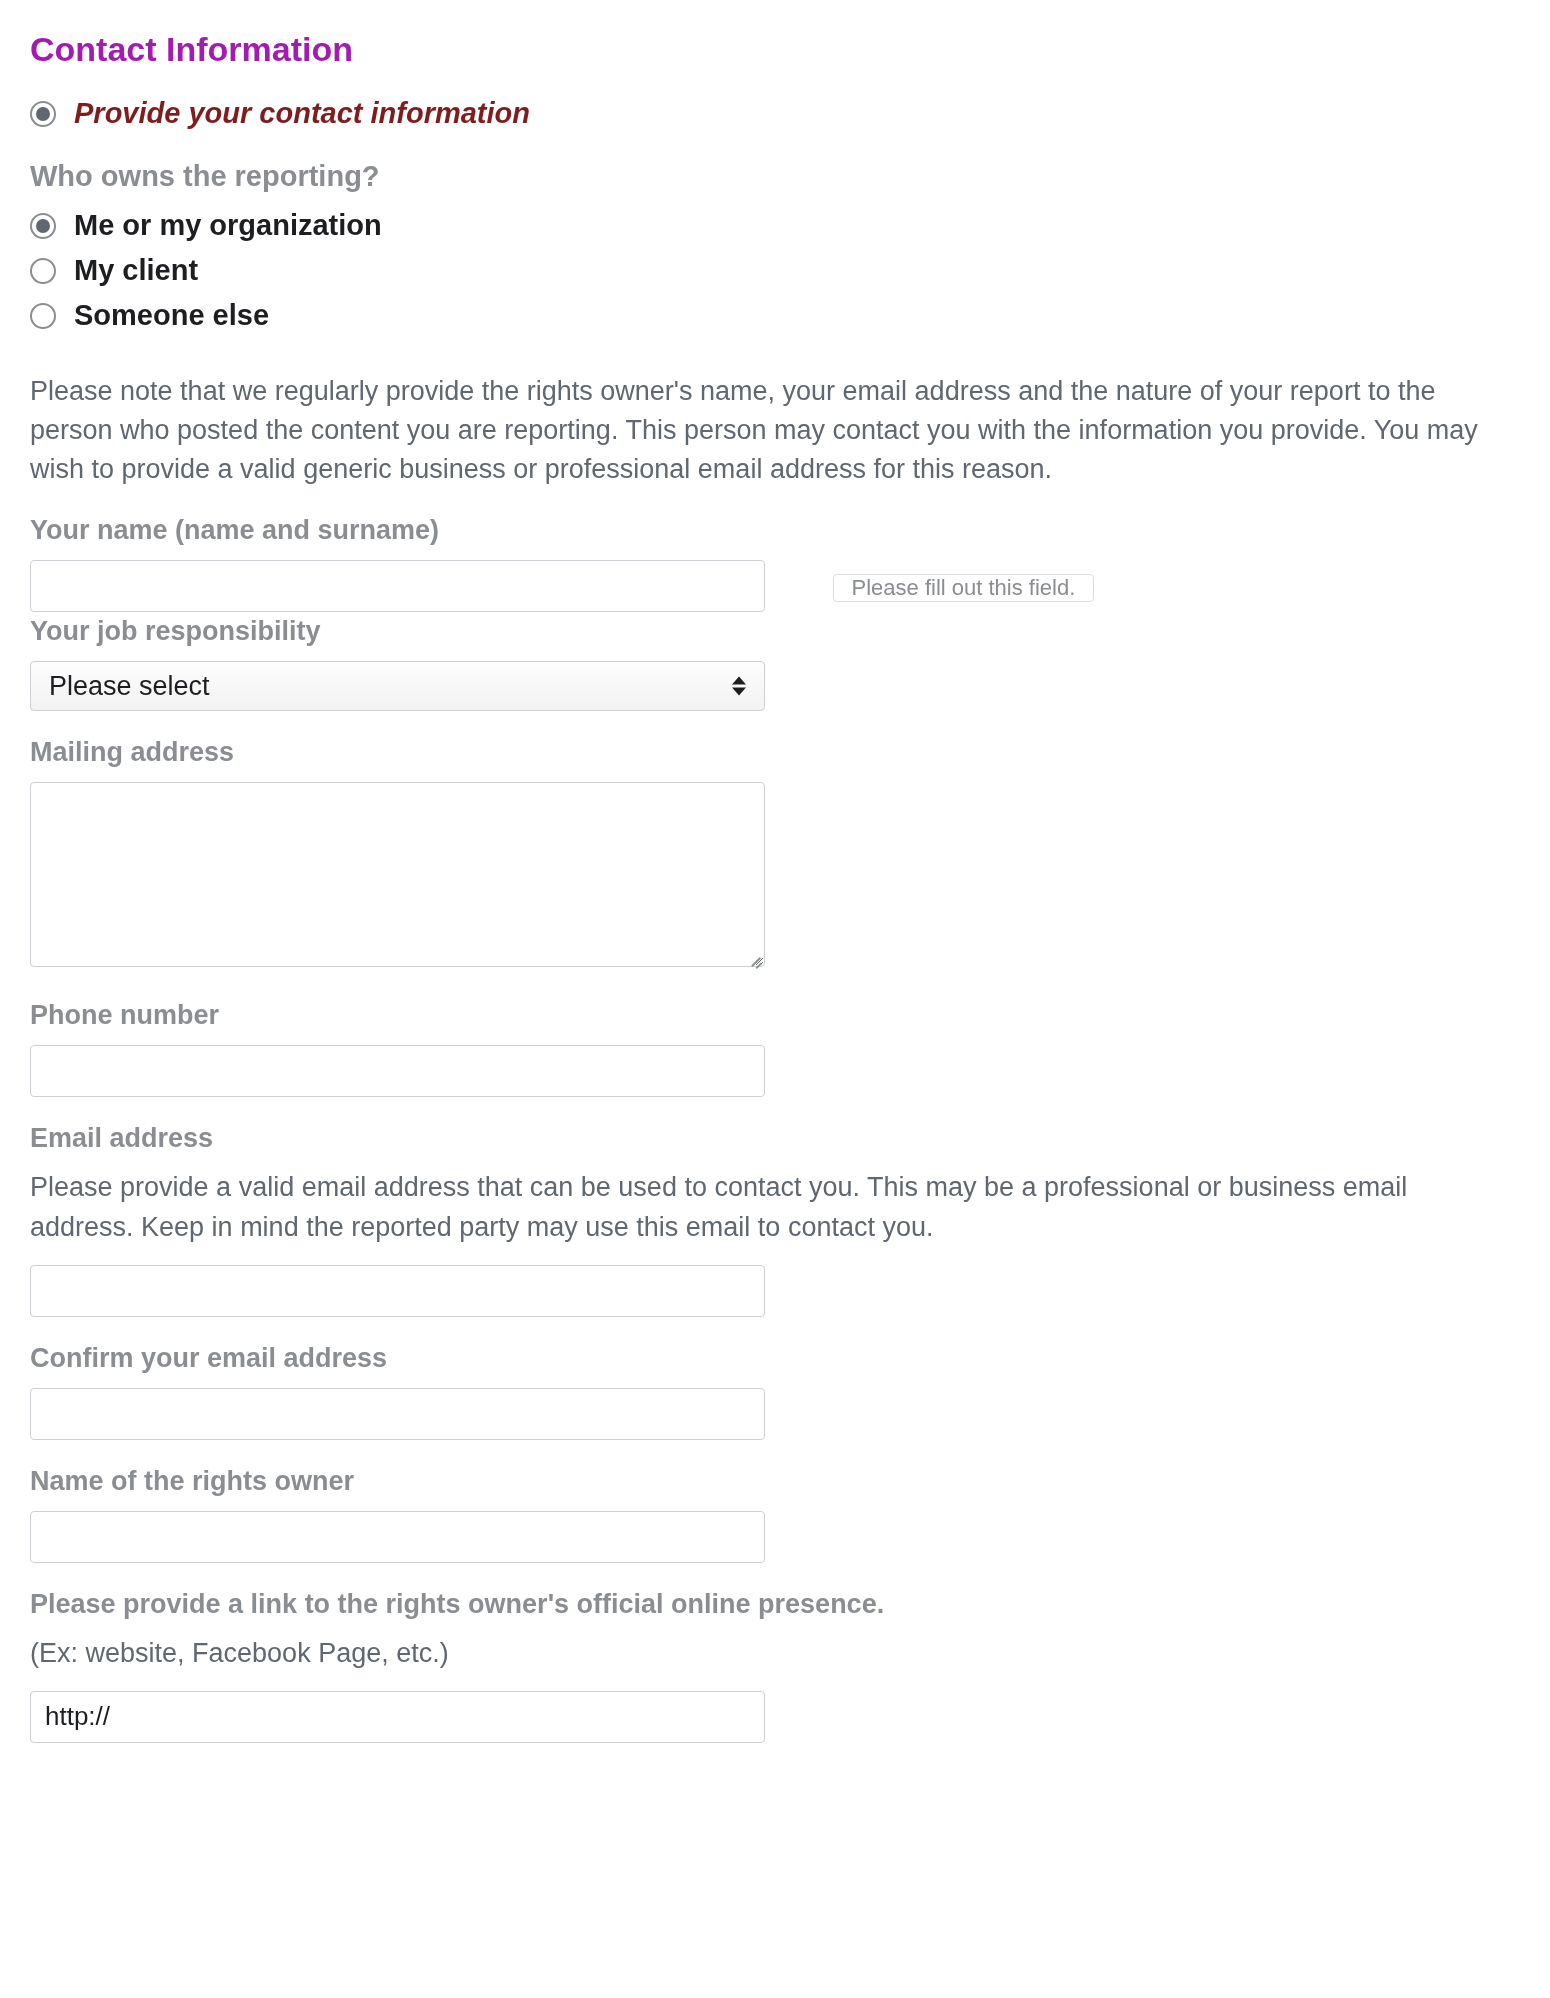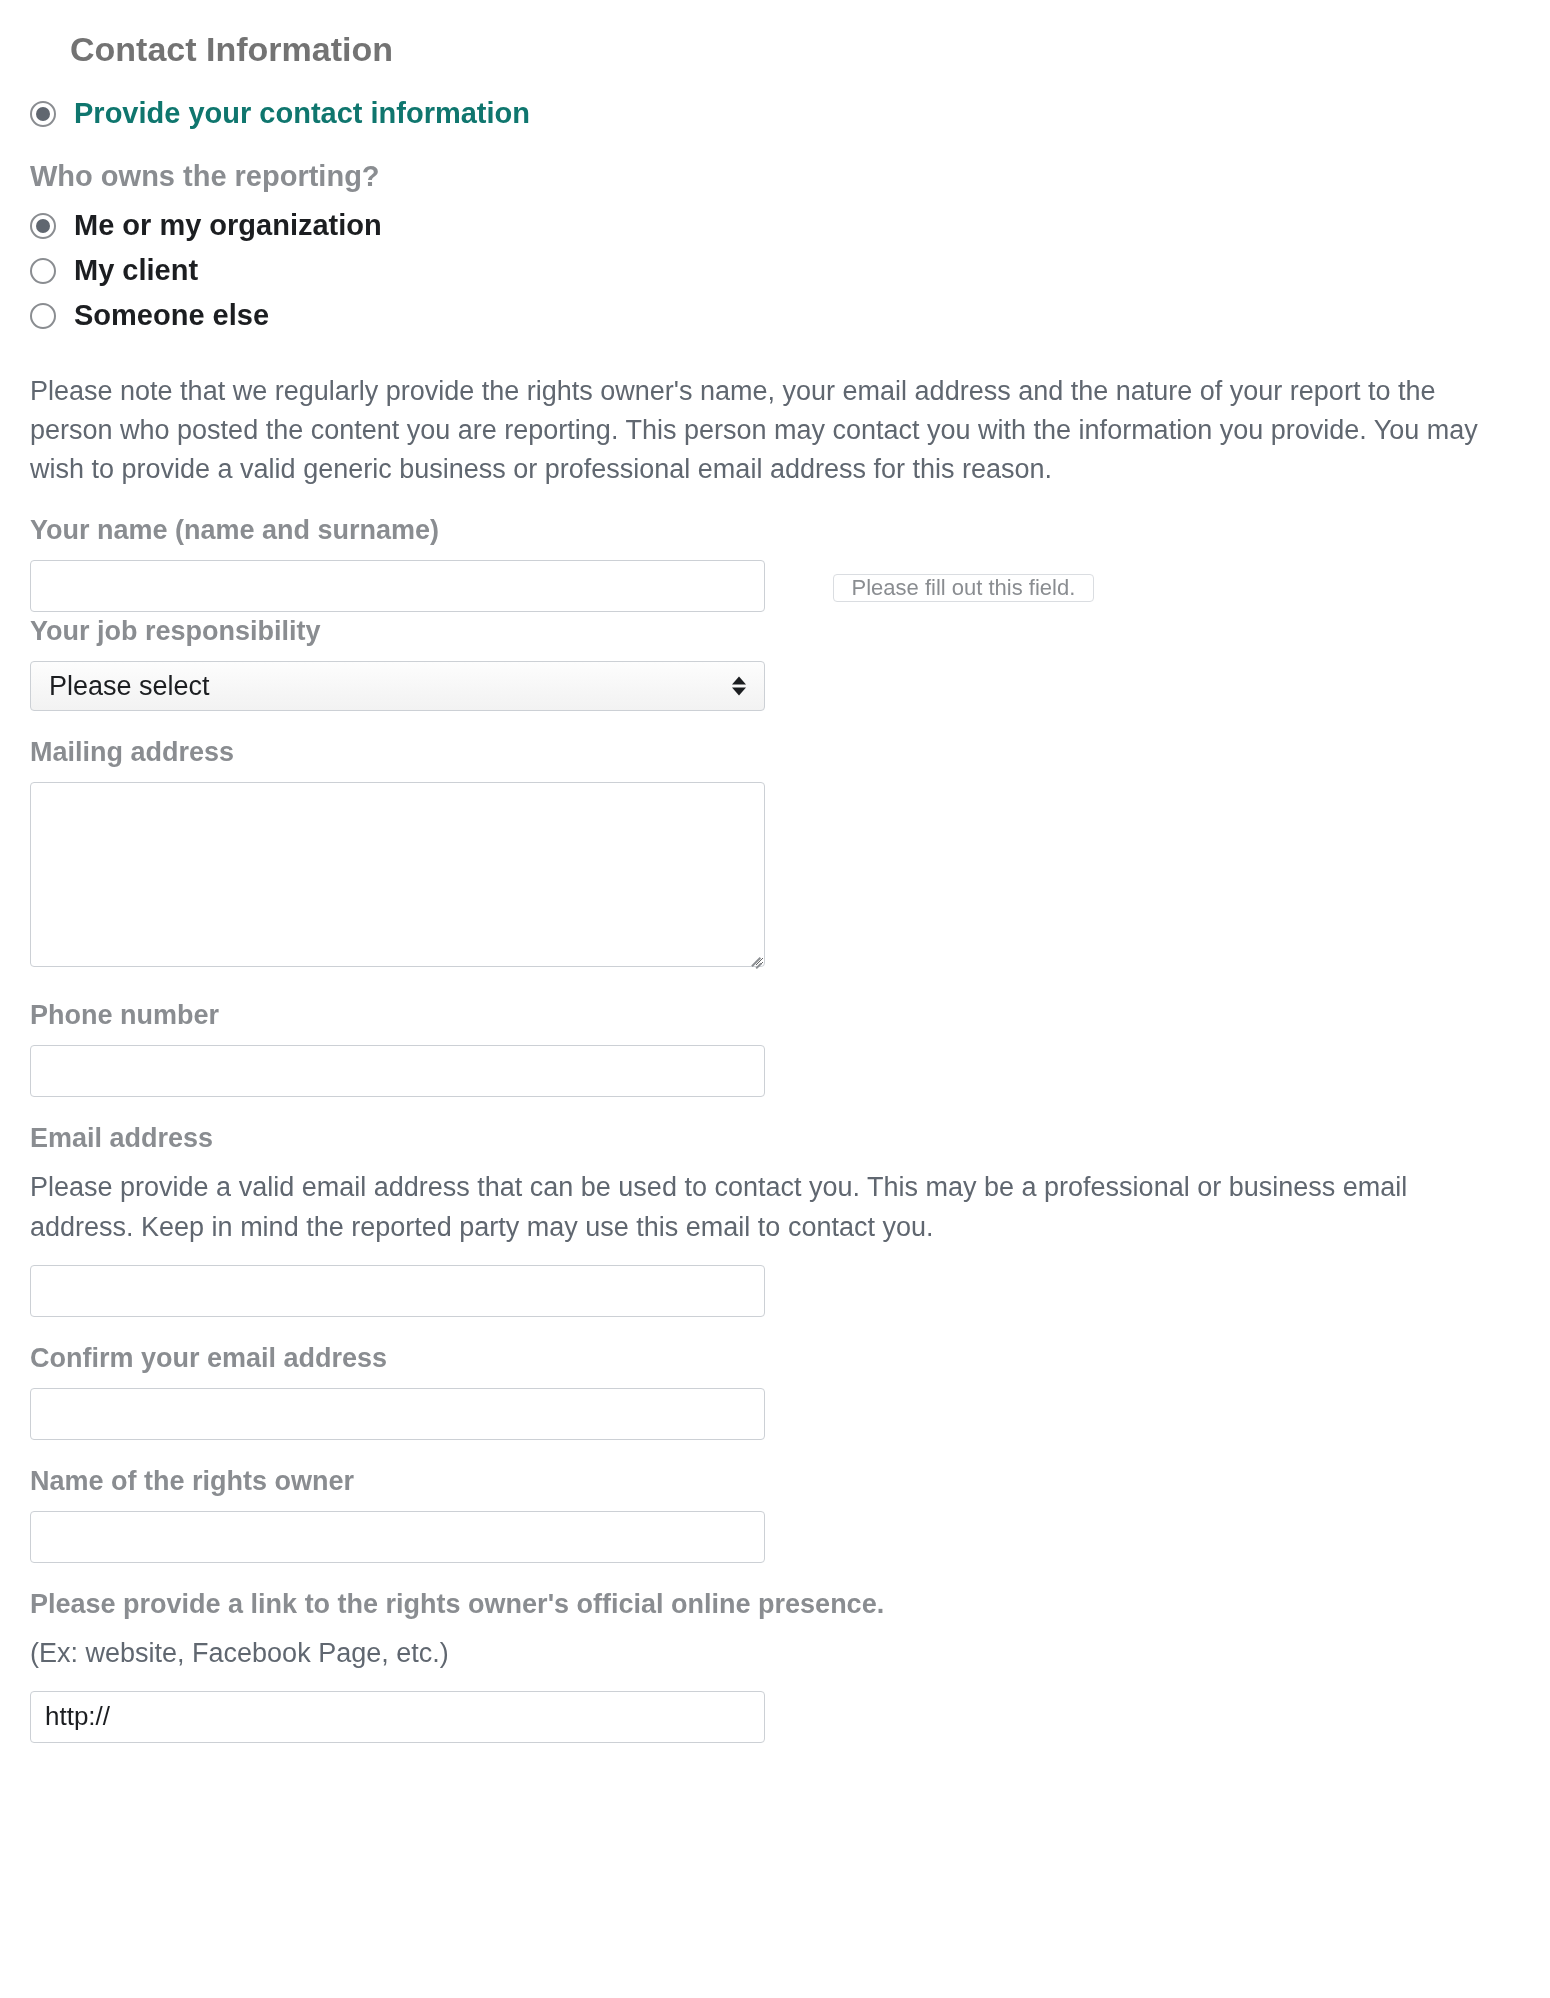--- a/index.html
+++ b/index.html
@@ -11,23 +11,22 @@
     font-family: Helvetica, Arial, sans-serif;
     background: #ffffff;
     color: #1c1e21;
     padding: 30px;
     font-size: 27px;
     width: 1550px;
   }
   h2.section-title {
     font-size: 34px;
     font-weight: 700;
-    color: #737373;
+    color: #a21caf;
     margin-bottom: 28px;
-    margin-left: 40px;
   }
   .radio-row {
     display: flex;
     align-items: center;
     margin-bottom: 12px;
   }
   .radio-row .radio {
     width: 26px;
     height: 26px;
     border: 2.5px solid #8a8d91;
@@ -42,21 +41,22 @@
     content: '';
     width: 14px;
     height: 14px;
     background: #606770;
     border-radius: 50%;
     display: block;
   }
   .radio-row.heavy .label {
     font-weight: 700;
     font-size: 29px;
-    color: #0f766e;
+    color: #7f1d1d;
+    font-style: italic;
   }
   .radio-row .label {
     font-weight: 700;
     font-size: 29px;
     color: #1c1e21;
   }
   .question {
     font-size: 29px;
     font-weight: 700;
     color: #8a8d91;

